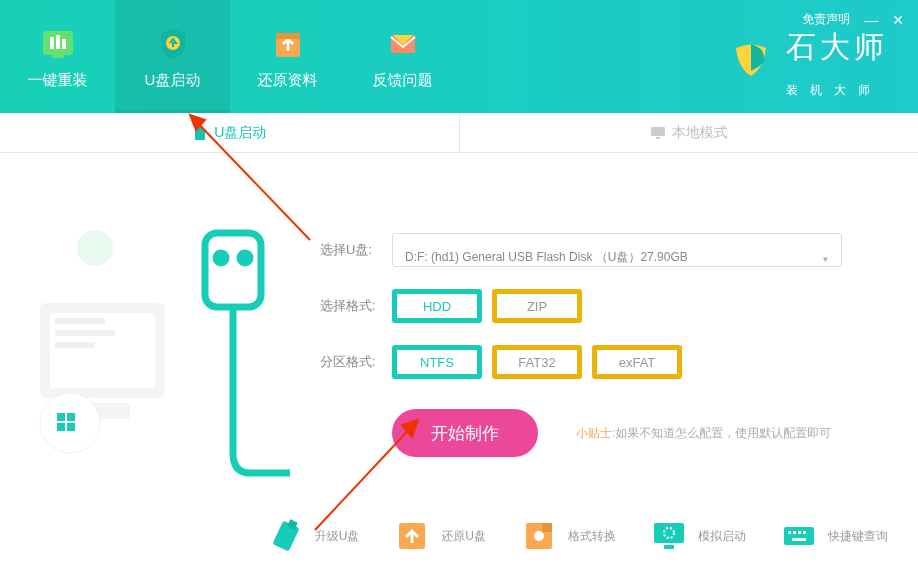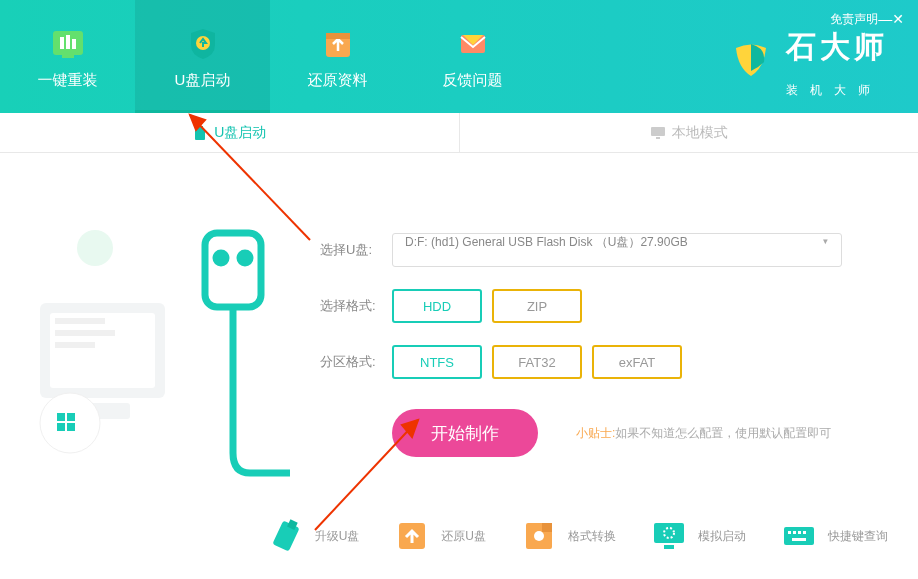--- a/index.html
+++ b/index.html
@@ -1,39 +1,39 @@
 <!DOCTYPE html>
 <html><head>
 <meta charset="utf-8">
 <style>
 *{margin:0;padding:0;box-sizing:border-box;font-family:"Microsoft YaHei",sans-serif}
 body{width:918px;height:579px;background:#fff;position:relative;overflow:hidden}
 .header{height:113px;background:linear-gradient(to right,#18d0b8,#1ecaca);display:flex;align-items:stretch;position:relative}
 .nav{display:flex;height:100%}
-.nav-item{width:135px;display:flex;flex-direction:column;align-items:center;justify-content:center;color:#fff;cursor:pointer;gap:8px}
+.nav-item{width:115px;display:flex;flex-direction:column;align-items:center;justify-content:center;color:#fff;cursor:pointer;gap:8px}
 .nav-item.active{background:rgba(0,0,0,0.08);box-shadow:inset 0 -3px 0 #0fb89f}
 .nav-label{font-size:15px}
 .nav-icon{width:40px;height:40px;display:flex;align-items:center;justify-content:center}
-.top-links{position:absolute;top:11px;right:14px;display:flex;align-items:flex-start;color:#fff;font-size:12px}
+.top-links{position:absolute;top:11px;right:14px;display:flex;align-items:flex-end;gap:14px;color:#fff;font-size:12px}
 .win-btn{color:#fff;cursor:pointer;font-size:14px}
 .brand{position:absolute;right:30px;bottom:14px;display:flex;align-items:center;gap:10px}
 .brand-text{color:#fff;text-align:left}
-.brand-title{font-size:30px;font-weight:bold;letter-spacing:4px}
+.brand-title{font-size:30px;font-weight:normal;letter-spacing:4px}
 .brand-sub{font-size:12px;letter-spacing:12px;margin-top:14px}
 .subtabs{height:40px;display:flex;border-bottom:1px solid #e8e8e8}
 .subtab{flex:1;display:flex;align-items:center;justify-content:center;gap:6px;font-size:14px;color:#bbb;cursor:pointer}
 .subtab.active{color:#14c3b0;border-right:1px solid #e8e8e8}
 .subtab-icon{width:16px;height:16px;display:inline-flex}
 .content{position:relative;padding:20px 17px 20px 320px;height:calc(100% - 113px - 40px)}
 .illus{position:absolute;left:30px;top:50px;width:260px;height:280px}
 .form-row{display:flex;align-items:center;margin-bottom:22px;gap:10px}
 .form-label{font-size:13px;color:#888;width:62px}
-.select-box{flex:1;max-width:450px;height:34px;border:1px solid #ddd;border-radius:3px;display:flex;align-items:flex-start;padding:0 12px;font-size:12px;color:#888;font-family:monospace;position:relative;cursor:pointer}
+.select-box{flex:1;max-width:450px;height:34px;border:1px solid #ddd;border-radius:3px;display:flex;align-items:flex-end;padding:0 12px;font-size:12px;color:#888;font-family:monospace;position:relative;cursor:pointer}
 .select-box::after{content:"▾";position:absolute;right:12px;color:#aaa}
-.opt-btn{width:90px;height:34px;border:2px solid #eab308;border-radius:3px;display:flex;align-items:center;justify-content:center;font-size:13px;color:#999;cursor:pointer}
+.opt-btn{width:90px;height:34px;border:5px solid #eab308;border-radius:3px;display:flex;align-items:center;justify-content:center;font-size:13px;color:#999;cursor:pointer}
 .opt-btn.selected{border-color:#18cdb7;color:#18cdb7}
 .main-btn{width:146px;height:48px;border-radius:24px;background:#ec4899;color:#fff;font-size:17px;display:flex;align-items:center;justify-content:center;cursor:pointer}
 .tip{font-size:12px;color:#aaa}
 .tip-label{color:#f9a84f}
 .bottom-tools{position:absolute;bottom:24px;right:30px;display:flex;gap:34px}
 .tool{display:flex;flex-direction:row;align-items:center;gap:10px;cursor:pointer}
 .tool-icon{width:38px;height:38px;display:flex;align-items:center;justify-content:center}
 .tool-label{font-size:12px;color:#999}
 .arrow{position:absolute;stroke:#e30;stroke-width:2;fill:none}
 </style>

